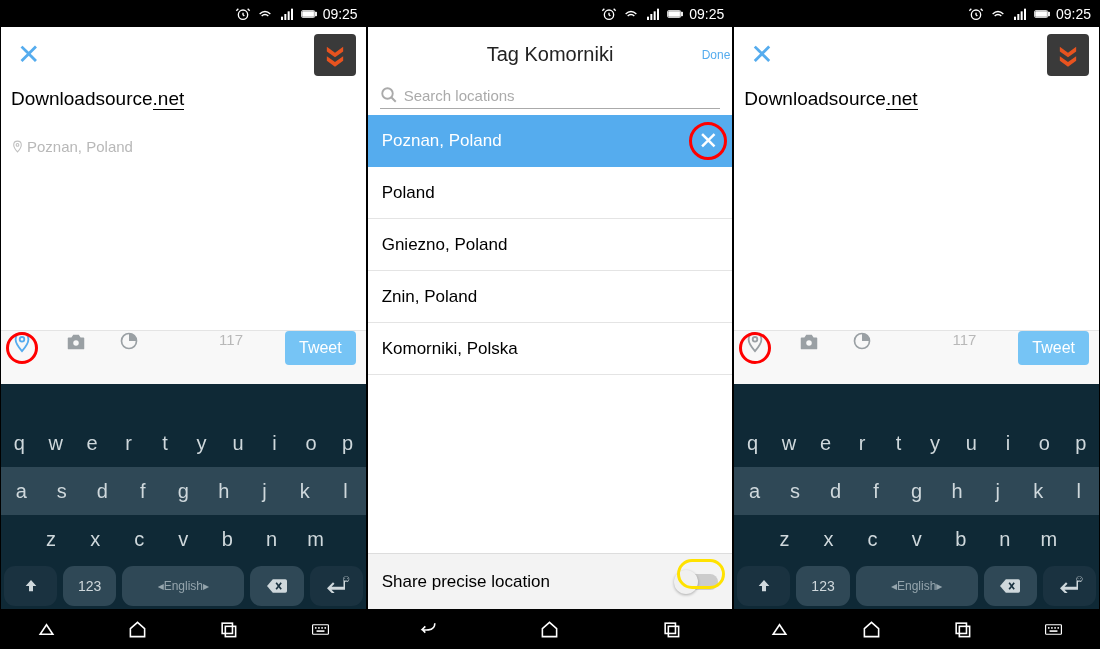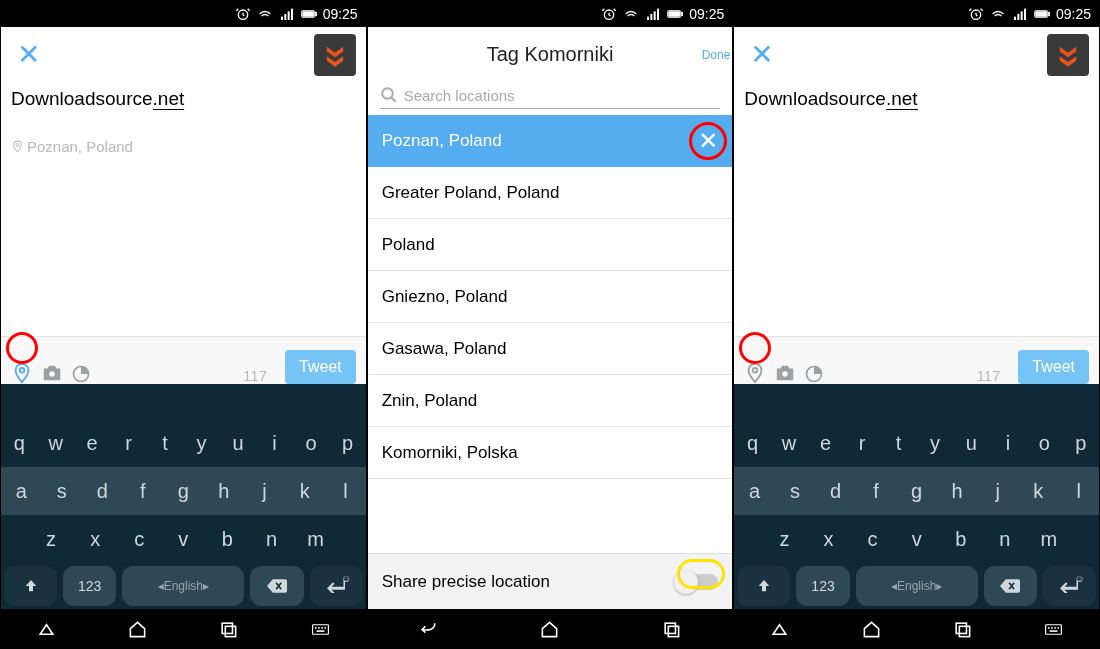--- a/index.html
+++ b/index.html
@@ -8,21 +8,21 @@
 .phone{flex:1;display:flex;flex-direction:column;background:#fff;border-left:1px solid #000;border-right:1px solid #000;position:relative}
 .status{height:27px;background:#000;color:#fff;display:flex;align-items:center;justify-content:flex-end;padding:0 8px;font-size:14px;gap:6px}
 .status svg{width:16px;height:16px}
 .topbar{height:55px;display:flex;align-items:center;padding:0 10px;background:#fff}
 .close-x{color:#55acee;font-size:28px;font-weight:300;padding:0 6px}
 .badge{width:42px;height:42px;background:#3a3a3a;border-radius:4px;margin-left:auto;display:flex;align-items:center;justify-content:center}
 .compose{flex:1;background:#fff;padding:6px 10px 0}
 .text-line{font-size:19px;color:#000}
 .net{border-bottom:1px solid #000}
 .loc-hint{margin-top:28px;color:#b8b8b8;font-size:15px;display:flex;align-items:center;gap:3px}
-.toolbar{height:48px;background:#f8f8f8;border-top:1px solid #e4e4e4;display:flex;align-items:flex-end;padding:0 10px;gap:8px}
+.toolbar{height:54px;background:#f8f8f8;border-top:1px solid #e4e4e4;display:flex;align-items:flex-start;padding:0 10px;gap:32px}
 .toolbar .count{margin-left:auto;color:#b8b8b8;font-size:15px;margin-right:10px}
 .tweet-btn{background:#76c4f5;color:#fff;border-radius:4px;padding:8px 14px;font-size:16px;font-weight:400}
 .kb{background:#0f2936;height:225px;display:flex;flex-direction:column;color:#cfd8dc}
 .kb-space{flex:1}
 .kb-row{display:flex;justify-content:space-around;align-items:center;height:48px;font-size:20px;font-weight:300}
 .kb-row.light{background:#2f4856}
 .kb-row span{flex:1;text-align:center}
 .kb-bottom{display:flex;height:46px;background:#0f2936}
 .kb-bottom .k{flex:1;display:flex;align-items:center;justify-content:center;background:#2f4856;margin:3px;border-radius:11px;font-size:14px;color:#cfd8dc}
 .kb-bottom .k.dark{background:#1a3240}
@@ -223,24 +223,22 @@
           </svg>
       <span>Search locations</span>
     </div>
   </div>
   <div class="list">
     <div class="item sel">
       <span>Poznan, Poland</span>
       <span class="x">✕</span>
     </div>
     <div id="loc-list">
-          <div class="item">Greater Poland, Poland</div>
           <div class="item">Poland</div>
           <div class="item">Gniezno, Poland</div>
-          <div class="item">Gasawa, Poland</div>
           <div class="item">Znin, Poland</div>
           <div class="item">Komorniki, Polska</div>
         </div>
   </div>
   <div class="circle" style="width:38px;height:38px;right:5px;top:122px"></div>
   <div class="share">
     <span>Share precise location</span>
     <div class="toggle"></div>
   </div>
   <div class="circle yellow" style="width:48px;height:30px;right:7px;top:559px;border-radius:18px"></div>

